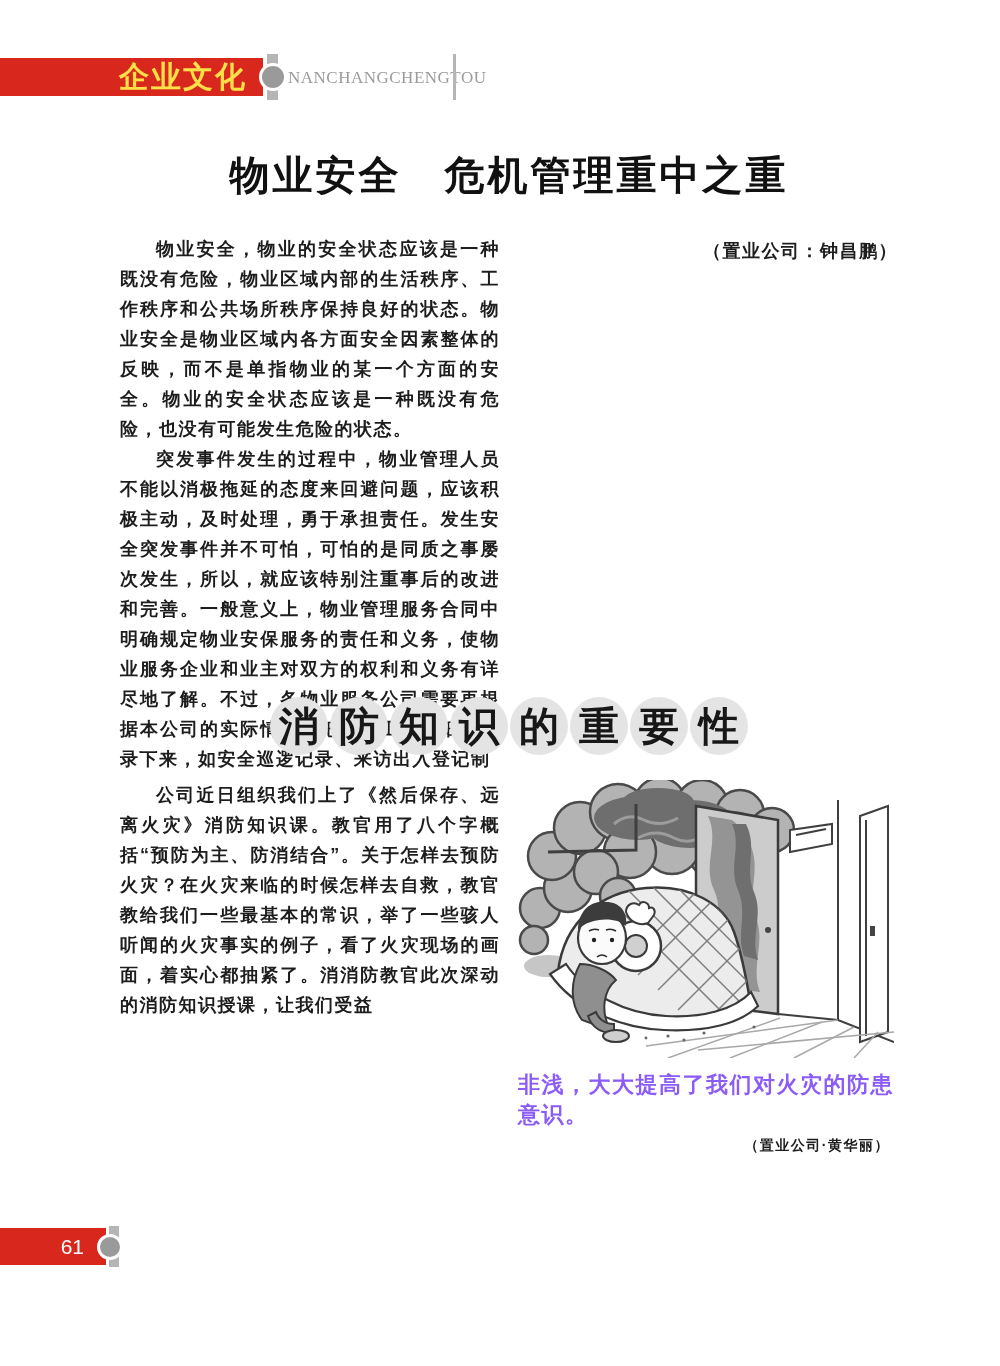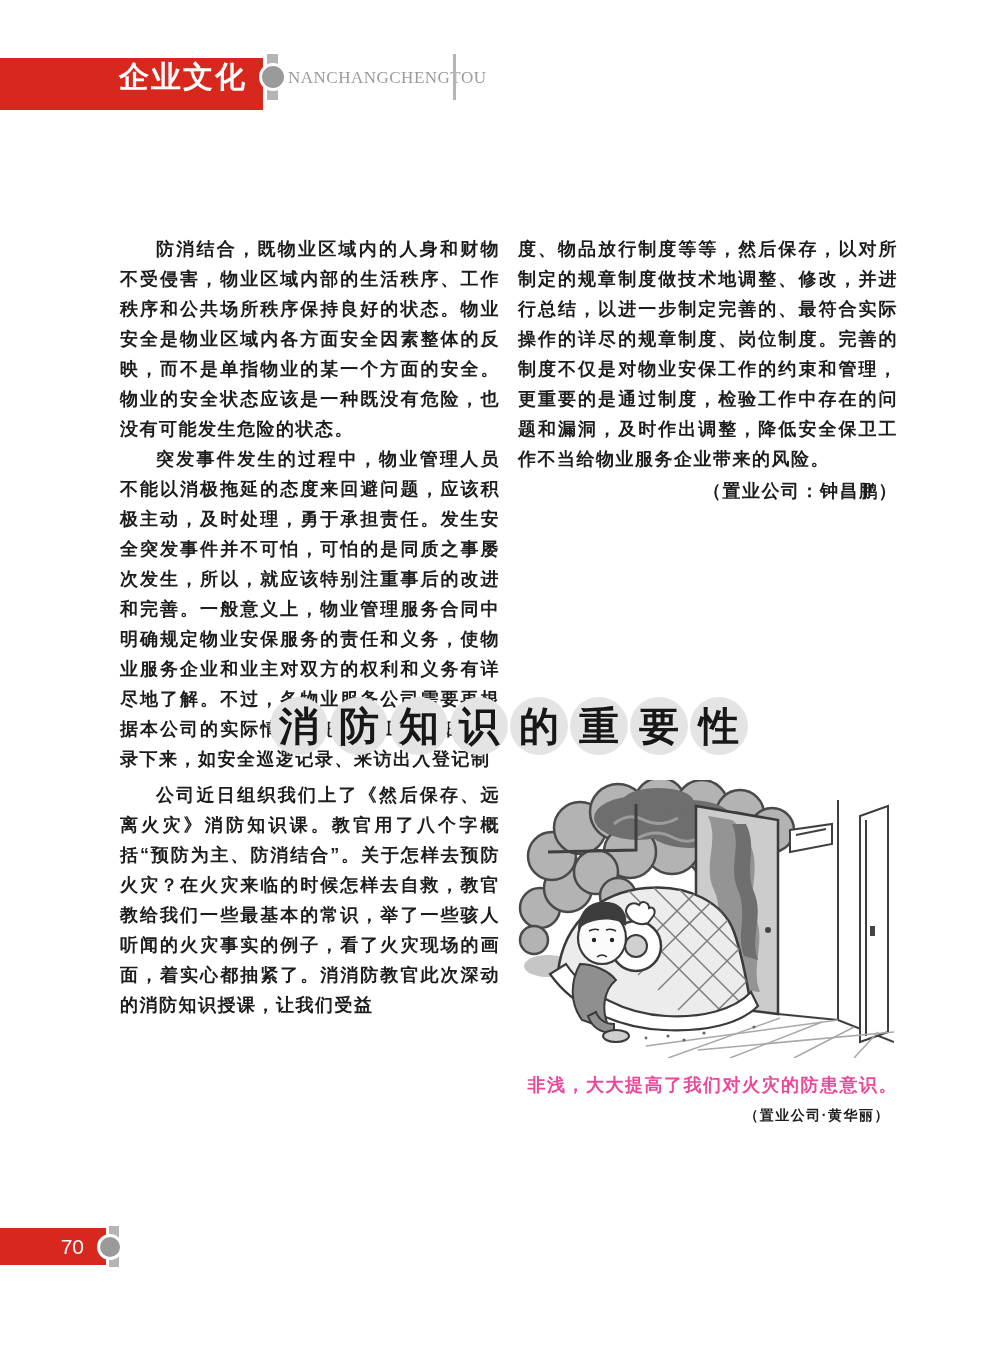--- a/index.html
+++ b/index.html
@@ -2,22 +2,22 @@
 <html><head>
 <meta charset="utf-8">
 <style>
   html,body { margin:0; padding:0; background:#ffffff; }
   .page {
     position:relative; width:1000px; height:1366px; background:#ffffff;
     overflow:hidden; font-family:"Liberation Sans", sans-serif; color:#1c1c1c;
   }
   
   .header-red {
-    position:absolute; left:0; top:58px; width:263px; height:52px;
-    background:#d8281e; color:#ffffff; font-size:30px; font-weight:bold;
+    position:absolute; left:0; top:58px; width:263px; height:38px;
+    background:#d8281e; color:#fde047; font-size:30px; font-weight:bold;
     line-height:38px; text-align:right; box-sizing:border-box; padding-right:16px;
     letter-spacing:2px;
   }
   .header-graybar { position:absolute; left:267px; top:54px; width:11px; height:46px; background:#b5b5b5; }
   .header-circle {
     position:absolute; left:259px; top:63px; width:22px; height:22px;
     border-radius:50%; background:#9a9a9a; border:3px solid #ffffff;
   }
   .header-brand {
     position:absolute; left:288px; top:58px; height:38px; line-height:40px;
@@ -51,22 +51,22 @@
     width:58px; height:58px; border-radius:50%; background:#e4e4e4;
     display:flex; align-items:center; justify-content:center;
     font-family:"Liberation Serif", serif; font-size:40px; font-weight:bold; color:#171717;
   }
 
   
   .a2-left  { left:120px; top:780px; }
   .a2-right { position:absolute; left:518px; top:780px; width:380px; }
   .illustration { display:block; width:376px; height:278px; }
   .a2-tail {
-    margin:12px 0 0 0; font-size:18px; line-height:30px; font-weight:bold;
-    letter-spacing:1.5px; color:#ec4899; text-align:right;
+    margin:12px 0 0 0; font-size:22px; line-height:30px; font-weight:bold;
+    letter-spacing:1.5px; color:#8b5cf6; text-align:left;
   }
   .a2-byline {
     margin:0; font-size:14px; line-height:30px; font-weight:bold;
     letter-spacing:1.5px; color:#1d1d1d; text-align:right; padding-right:8px;
   }
 
   
   .footer-red {
     position:absolute; left:0; top:1228px; width:106px; height:37px;
     background:#d8281e; color:#ffffff; font-size:21px; line-height:37px;
@@ -84,28 +84,28 @@
 <div class="page">
 
   <div class="header-red">
     <span>企业文化</span>
   </div>
   <div class="header-graybar"></div>
   <div class="header-circle"></div>
   <div class="header-brand">NANCHANGCHENGTOU</div>
   <div class="header-endline"></div>
 
+  <div class="a1-title">物业安全　危机管理重中之重</div>
 
   <div class="col a1-left">
-    <p>防消结合，既物业区域内的人身和财物不受侵害，物业区域内部的生活秩序、工作秩序和公共场所秩序保持良好的状态。物业安全是物业区域内各方面安全因素整体的反映，而不是单指物业的某一个方面的安全。物业的安全状态应该是一种既没有危险，也没有可能发生危险的状态。</p>
+    <p>物业安全，物业的安全状态应该是一种既没有危险，物业区域内部的生活秩序、工作秩序和公共场所秩序保持良好的状态。物业安全是物业区域内各方面安全因素整体的反映，而不是单指物业的某一个方面的安全。物业的安全状态应该是一种既没有危险，也没有可能发生危险的状态。</p>
     <p>突发事件发生的过程中，物业管理人员不能以消极拖延的态度来回避问题，应该积极主动，及时处理，勇于承担责任。发生安全突发事件并不可怕，可怕的是同质之事屡次发生，所以，就应该特别注重事后的改进和完善。一般意义上，物业管理服务合同中明确规定物业安保服务的责任和义务，使物业服务企业和业主对双方的权利和义务有详尽地了解。不过，各物业服务公司需要再根据本公司的实际情况，把各项工作详细的记录下来，如安全巡逻记录、来访出入登记制</p>
   </div>
 
   <div class="col a1-right">
-    <p class="cont">度、物品放行制度等等，然后保存，以对所制定的规章制度做技术地调整、修改，并进行总结，以进一步制定完善的、最符合实际操作的详尽的规章制度、岗位制度。完善的制度不仅是对物业安保工作的约束和管理，更重要的是通过制度，检验工作中存在的问题和漏洞，及时作出调整，降低安全保卫工作不当给物业服务企业带来的风险。</p>
     <p class="byline">（置业公司：钟昌鹏）</p>
   </div>
 
   <div class="a2-titlerow">
     <span class="tcircle">
         <span>消</span>
       </span>
     <span class="tcircle">
         <span>防</span>
       </span>
@@ -241,18 +241,18 @@
           <circle cx="94" cy="160" r="2.2" fill="#222222"></circle>
         <path d="M108,132 c0,-8 8,-11 13,-7 c3,-5 10,-3 10,3 c4,-2 7,2 5,7 l-6,8 c-8,3 -18,0 -22,-11 Z" fill="#ffffff" stroke="#3a3a3a" stroke-width="2"></path>
       </g>
     </svg>
 
     <p class="a2-tail">非浅，大大提高了我们对火灾的防患意识。</p>
     <p class="a2-byline">（置业公司·黄华丽）</p>
   </div>
 
   <div class="footer-red">
-    <span>70</span>
+    <span>61</span>
   </div>
   <div class="footer-graybar"></div>
   <div class="footer-circle"></div>
 
 </div>
 
 </body></html>

